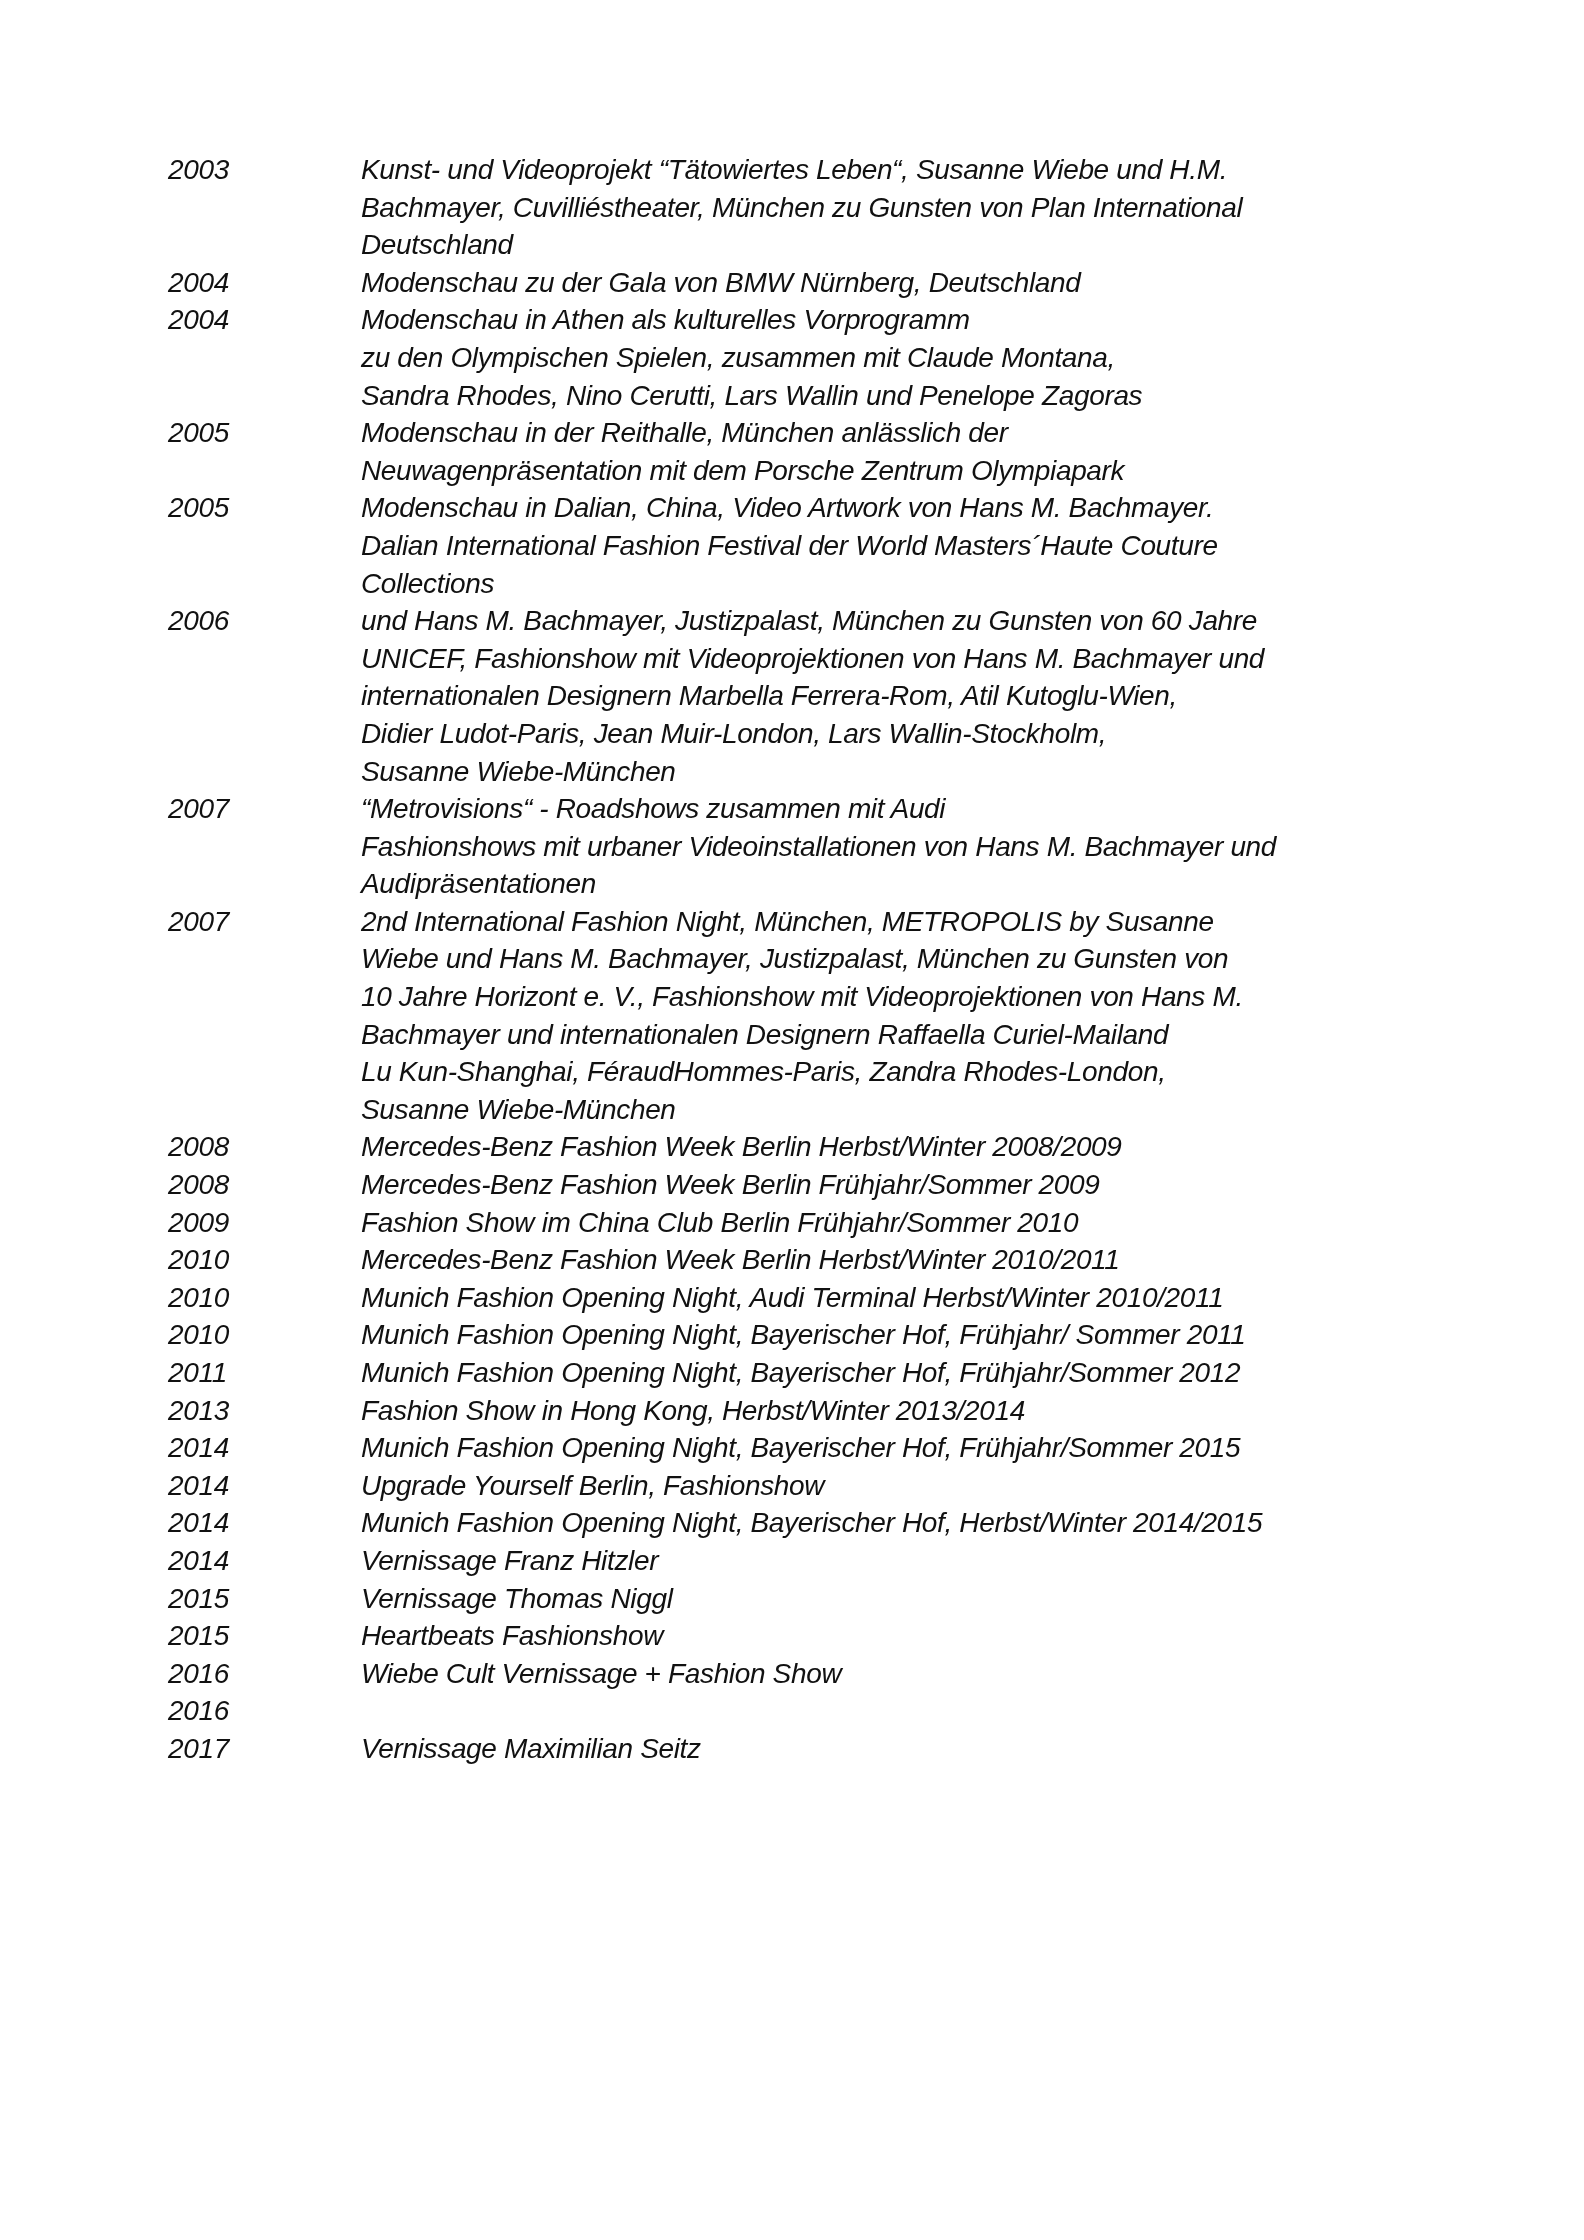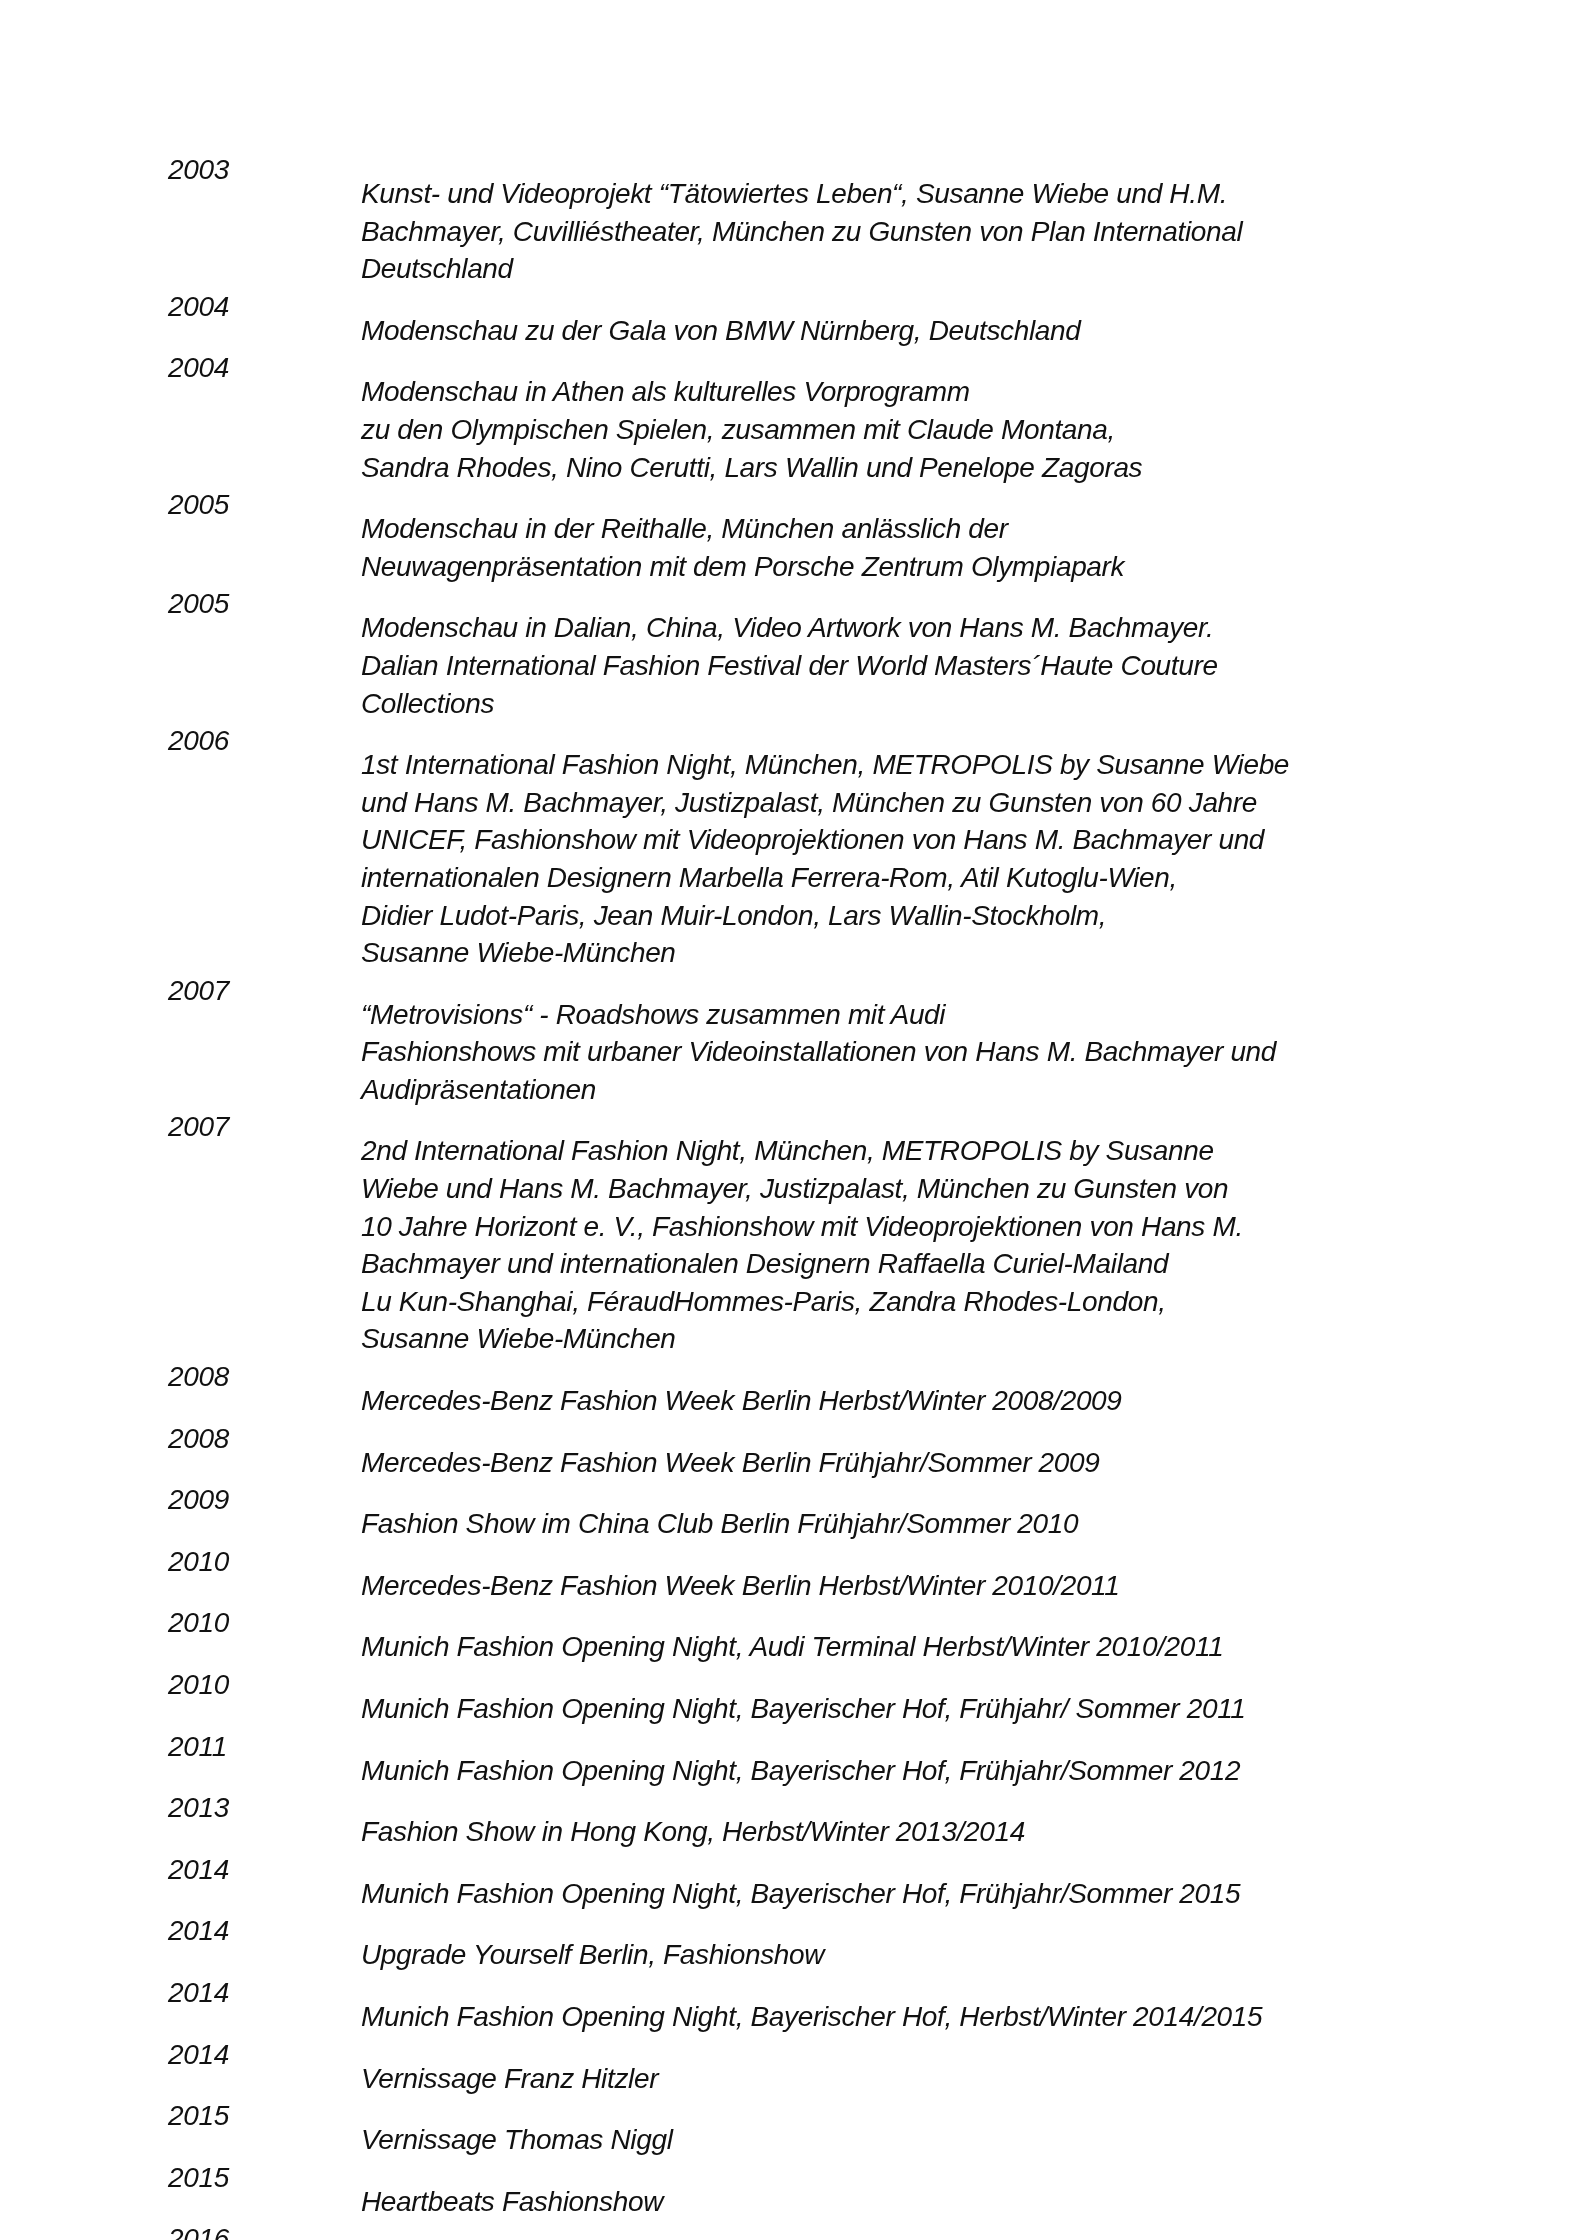--- a/index.html
+++ b/index.html
@@ -31,21 +31,20 @@
     flex: 0 0 193px;
     font-size: 28px;
     line-height: 37.6px;
     letter-spacing: -0.3px;
   }
   .desc {
     flex: 1 1 auto;
     font-size: 28px;
     line-height: 37.6px;
     letter-spacing: -0.35px;
-    margin-top: 24px;
   }
   .line {
     display: block;
     white-space: nowrap;
   }
 </style>
 </head>
 <body>
 
 <div class="page" id="entries">
@@ -82,21 +81,20 @@
       <div class="year">2005</div>
       <div class="desc">
         <span class="line">Modenschau in Dalian, China, Video Artwork von Hans M. Bachmayer.</span>
         <span class="line">Dalian International Fashion Festival der World Masters´Haute Couture</span>
         <span class="line">Collections</span>
       </div>
     </div>
     <div class="entry">
       <div class="year">2006</div>
       <div class="desc">
-        <span class="line">1st International Fashion Night, München, METROPOLIS by Susanne Wiebe</span>
         <span class="line">und Hans M. Bachmayer, Justizpalast, München zu Gunsten von 60 Jahre</span>
         <span class="line">UNICEF, Fashionshow mit Videoprojektionen von Hans M. Bachmayer und</span>
         <span class="line">internationalen Designern Marbella Ferrera-Rom, Atil Kutoglu-Wien,</span>
         <span class="line">Didier Ludot-Paris, Jean Muir-London, Lars Wallin-Stockholm,</span>
         <span class="line">Susanne Wiebe-München</span>
       </div>
     </div>
     <div class="entry">
       <div class="year">2007</div>
       <div class="desc">

